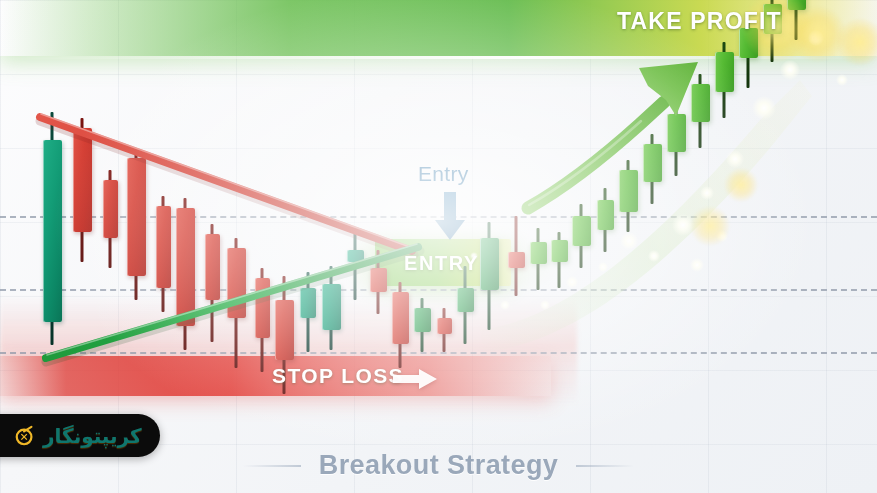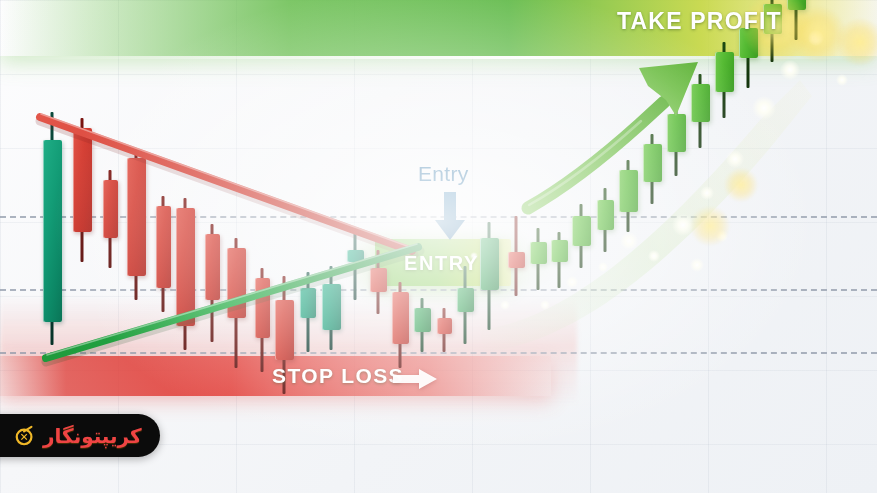--- a/index.html
+++ b/index.html
@@ -152,21 +152,21 @@
   
   #watermark{
     position:absolute;left:-12px;top:414px;
     height:43px;display:flex;align-items:center;gap:7px;
     padding:0 18px 0 26px;
     background:#0b0b0b;
     border-radius:0 22px 22px 0;
     box-shadow:0 2px 8px rgba(0,0,0,.3);
   }
   #watermark-text{
-    color:#ef4444;font-size:20px;font-weight:bold;direction:rtl;
+    color:#0f766e;font-size:20px;font-weight:bold;direction:rtl;
     font-family:"DejaVu Sans",sans-serif;
     text-shadow:0 1px 1px rgba(120,70,0,.6);
   }
   #watermark-coin{width:22px;height:22px;}
 </style>
 </head>
 <body>
 
 <div id="stage">
 
@@ -398,20 +398,25 @@
     <path d="M0,6 L26,6 L26,0 L44,10 L26,20 L26,14 L0,14 Z" fill="#ffffff" opacity=".95"></path>
   </svg>
 
   <div id="entry-callout">Entry</div>
   <svg id="entry-arrow" viewBox="0 0 30 48">
     <path d="M9,0 L21,0 L21,28 L30,28 L15,48 L0,28 L9,28 Z" fill="url(#gBlue)"></path>
   </svg>
 
   <div class="vignette"></div>
 
+  <div id="footer">
+    <span class="rule"></span>
+    <span id="footer-title">Breakout Strategy</span>
+    <span class="rule r"></span>
+  </div>
 
   <div id="watermark">
     <svg id="watermark-coin" viewBox="0 0 24 24">
       <circle cx="11" cy="13" r="8" fill="none" stroke="#f0b828" stroke-width="2.4"></circle>
       <path d="M11 7 L19 2" stroke="#f0b828" stroke-width="2.4" stroke-linecap="round"></path>
       <path d="M8 10 L14 16 M14 10 L8 16" stroke="#f0b828" stroke-width="1.4"></path>
     </svg>
     <span id="watermark-text">کریپتونگار</span>
   </div>
 

